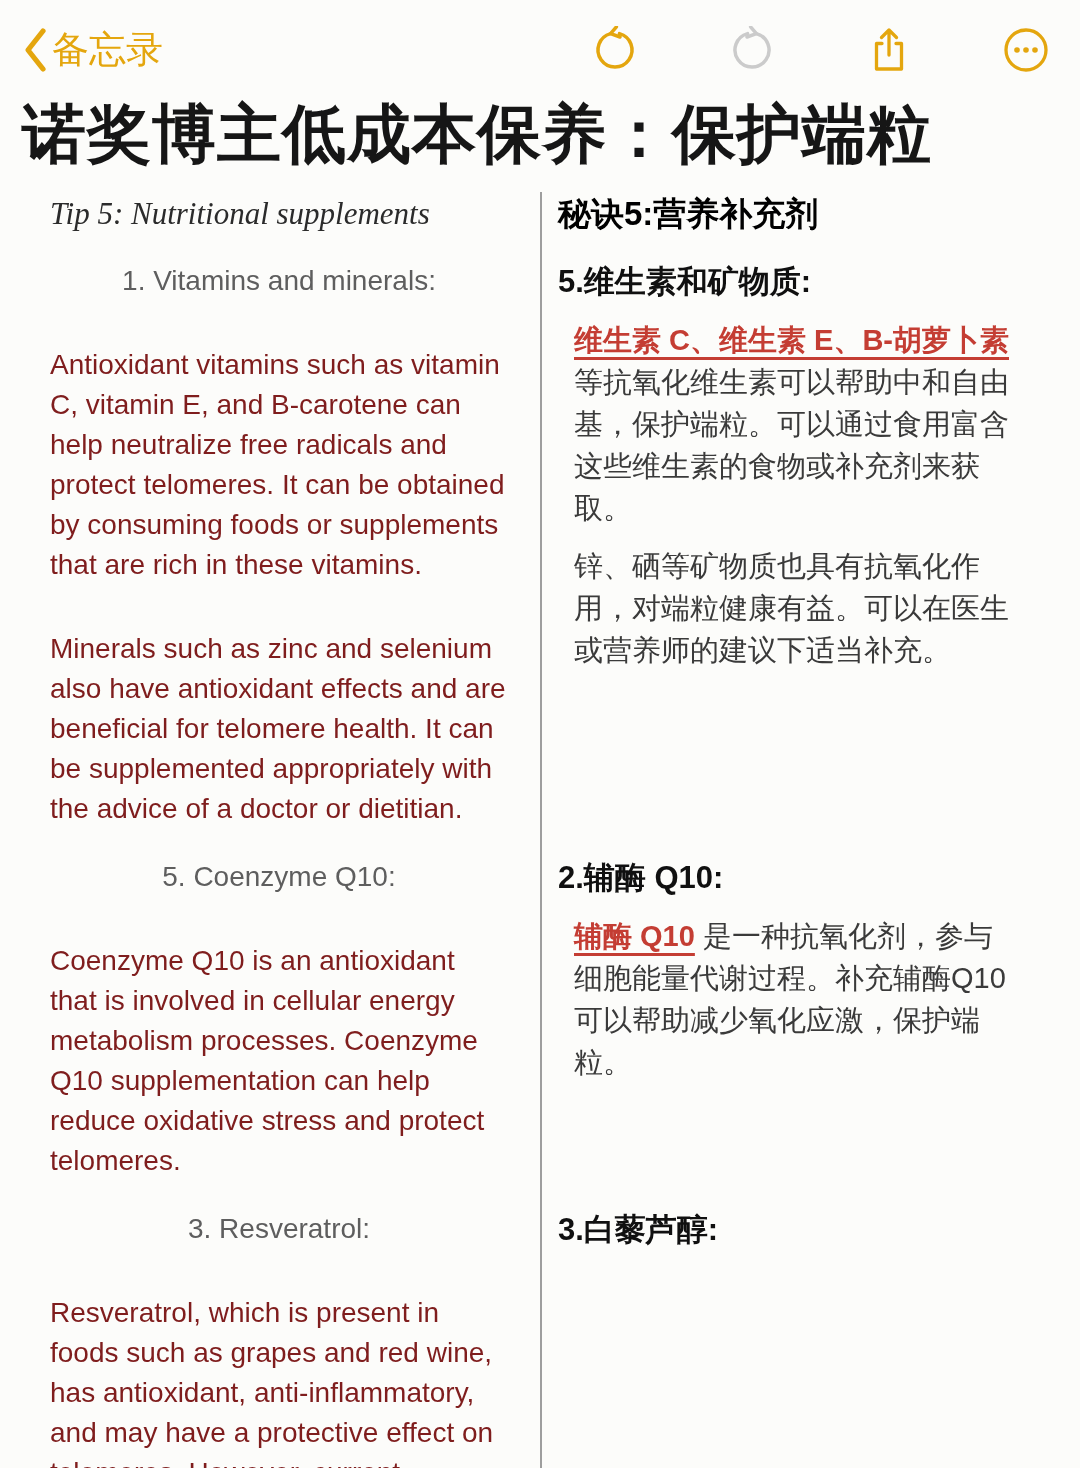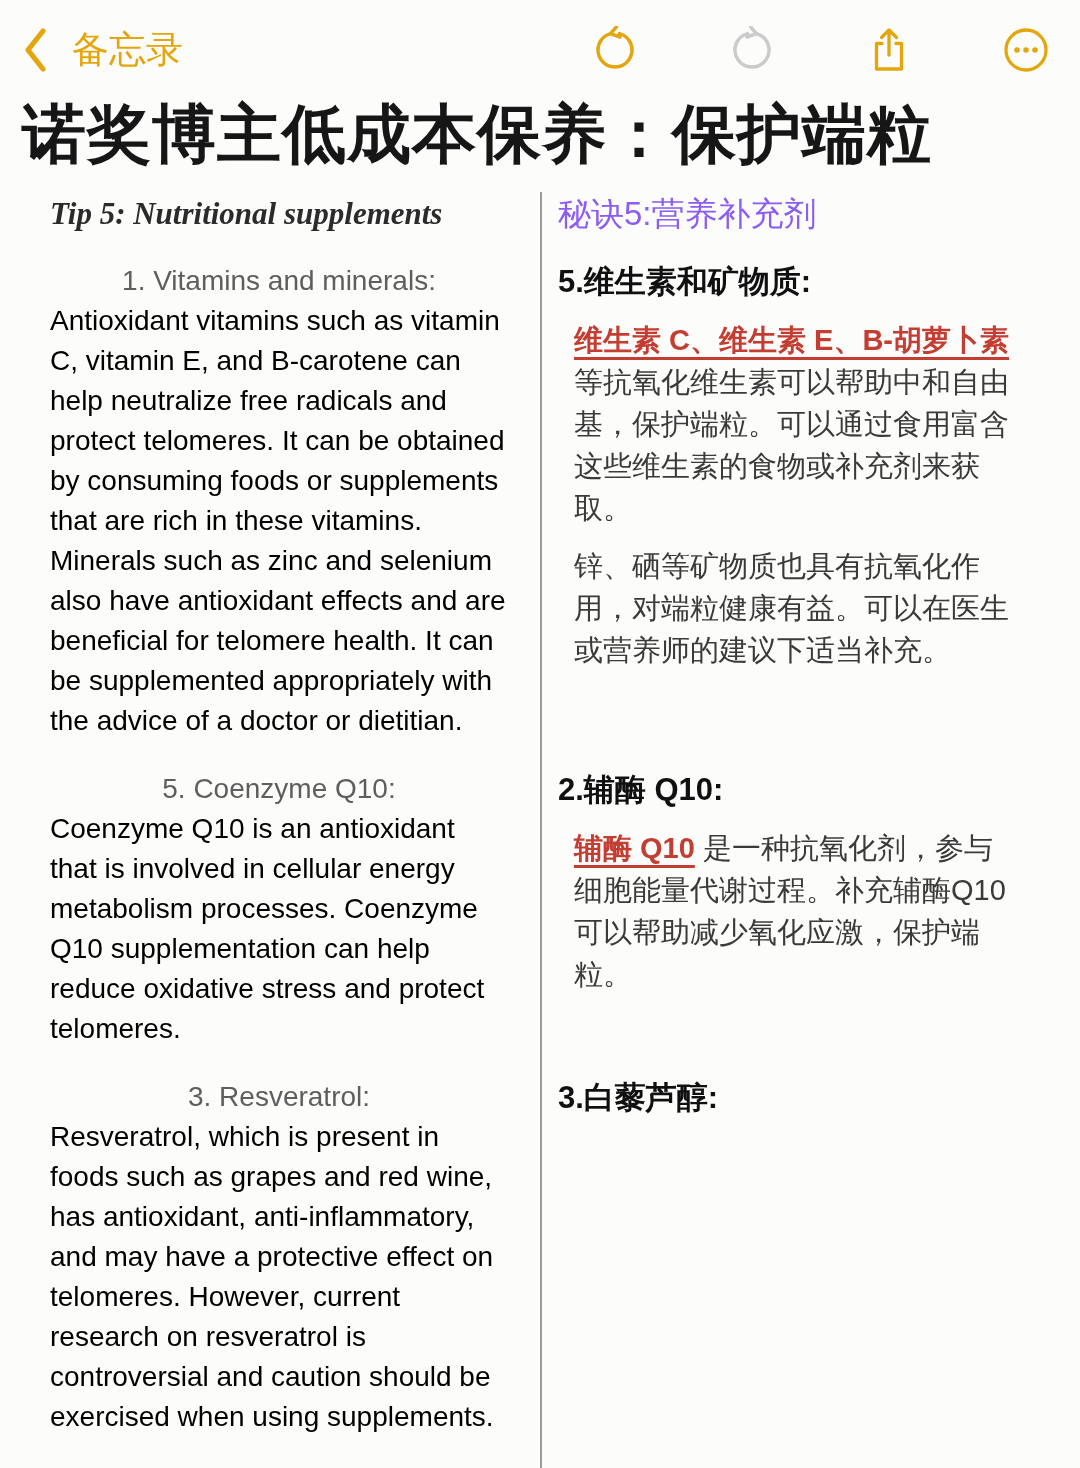--- a/index.html
+++ b/index.html
@@ -10,21 +10,21 @@
     font-family:"Liberation Sans","DejaVu Sans",sans-serif;
     display:flex; flex-direction:column;
   }
 
   
   .nav {
     height:86px; flex:0 0 auto;
     display:flex; align-items:center;
     padding:14px 30px 0 22px;
   }
-  .back-btn { display:flex; align-items:center; gap:24px; cursor:pointer;text-align:right; }
+  .back-btn { display:flex; align-items:center; gap:4px; cursor:pointer;text-align:right; }
   .back-label { color:#E4A60E; font-size:37px; font-weight:500; }
   .nav-icons { margin-left:auto; display:flex; align-items:center; gap:89px; }
   .nav-icon { width:48px; height:48px; display:block; cursor:pointer; }
 
   
   .note-title {
     flex:0 0 auto;
     padding:6px 20px 0 22px;
     font-size:64px; line-height:1.32; font-weight:900;
     color:#161616; letter-spacing:1px; white-space:nowrap;
@@ -37,27 +37,27 @@
     background:#9E9E9E;
   }
   .grid { display:grid; grid-template-columns:540px 540px; }
   .cell-left  { padding:0 32px 0 50px; }
   .cell-right { padding:0 52px 0 18px; }
   .row-head   { padding-bottom:24px; }
   .row-sec    { padding-bottom:28px; }
 
   .en-heading {
     font-family:"Liberation Serif","DejaVu Serif",serif;
-    font-style:italic; font-weight:700;
+    font-style:italic; font-weight:400;
     font-size:31px; color:#2B2B2B; padding-top:4px;
   }
-  .zh-heading { font-size:33px; font-weight:400; color:#8b5cf6; }
+  .zh-heading { font-size:33px; font-weight:700; color:#000000; }
 
   .en-title { font-size:28px; line-height:40px; color:#5E5E5E;text-align:center; }
-  .en-body  { font-size:28px; line-height:40px; color:#000000; }
+  .en-body  { font-size:28px; line-height:40px; color:#7f1d1d;margin-top:44px; }
 
   .zh-title { font-size:31px; font-weight:700; color:#101010; margin-bottom:6px; }
   .zh-body  { font-size:29px; line-height:42px; color:#3A3A3A; }
   .zh-body p { margin:16px; }
   .hl {
     color:#C43D33; font-weight:700;
     text-decoration:underline;
     text-decoration-thickness:2.5px;
     text-underline-offset:7px;
     text-decoration-color:#C43D33;

